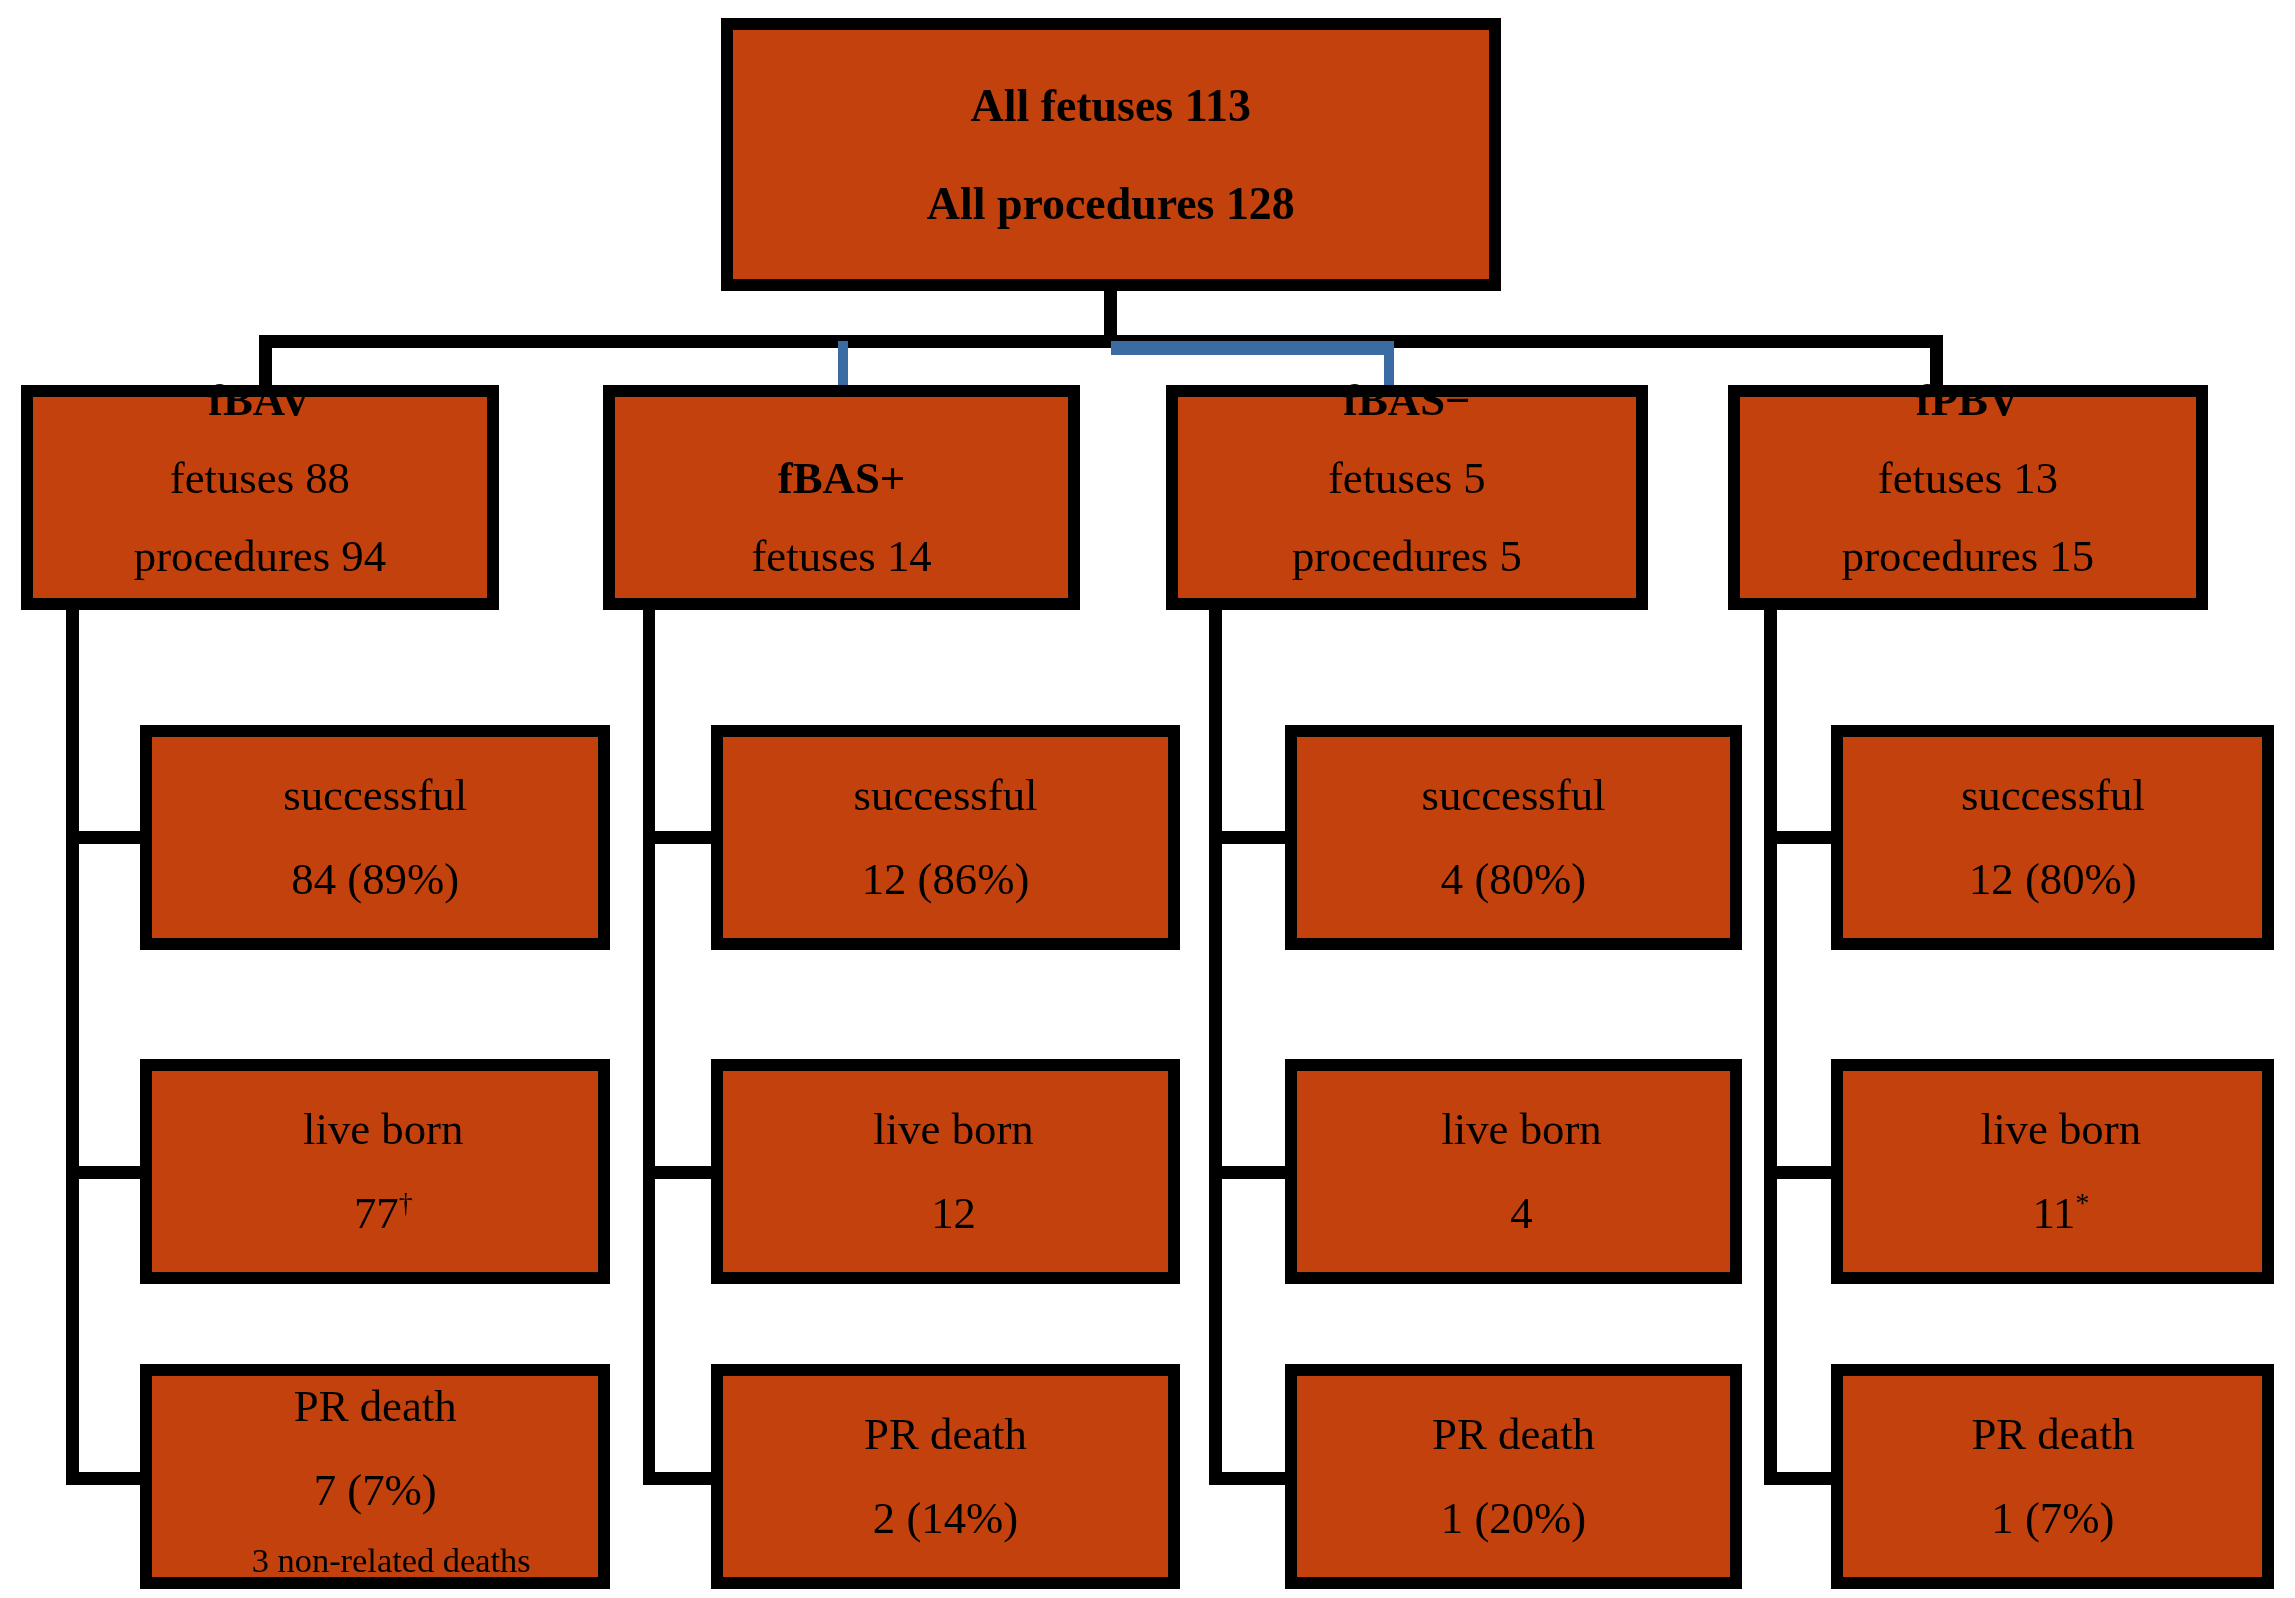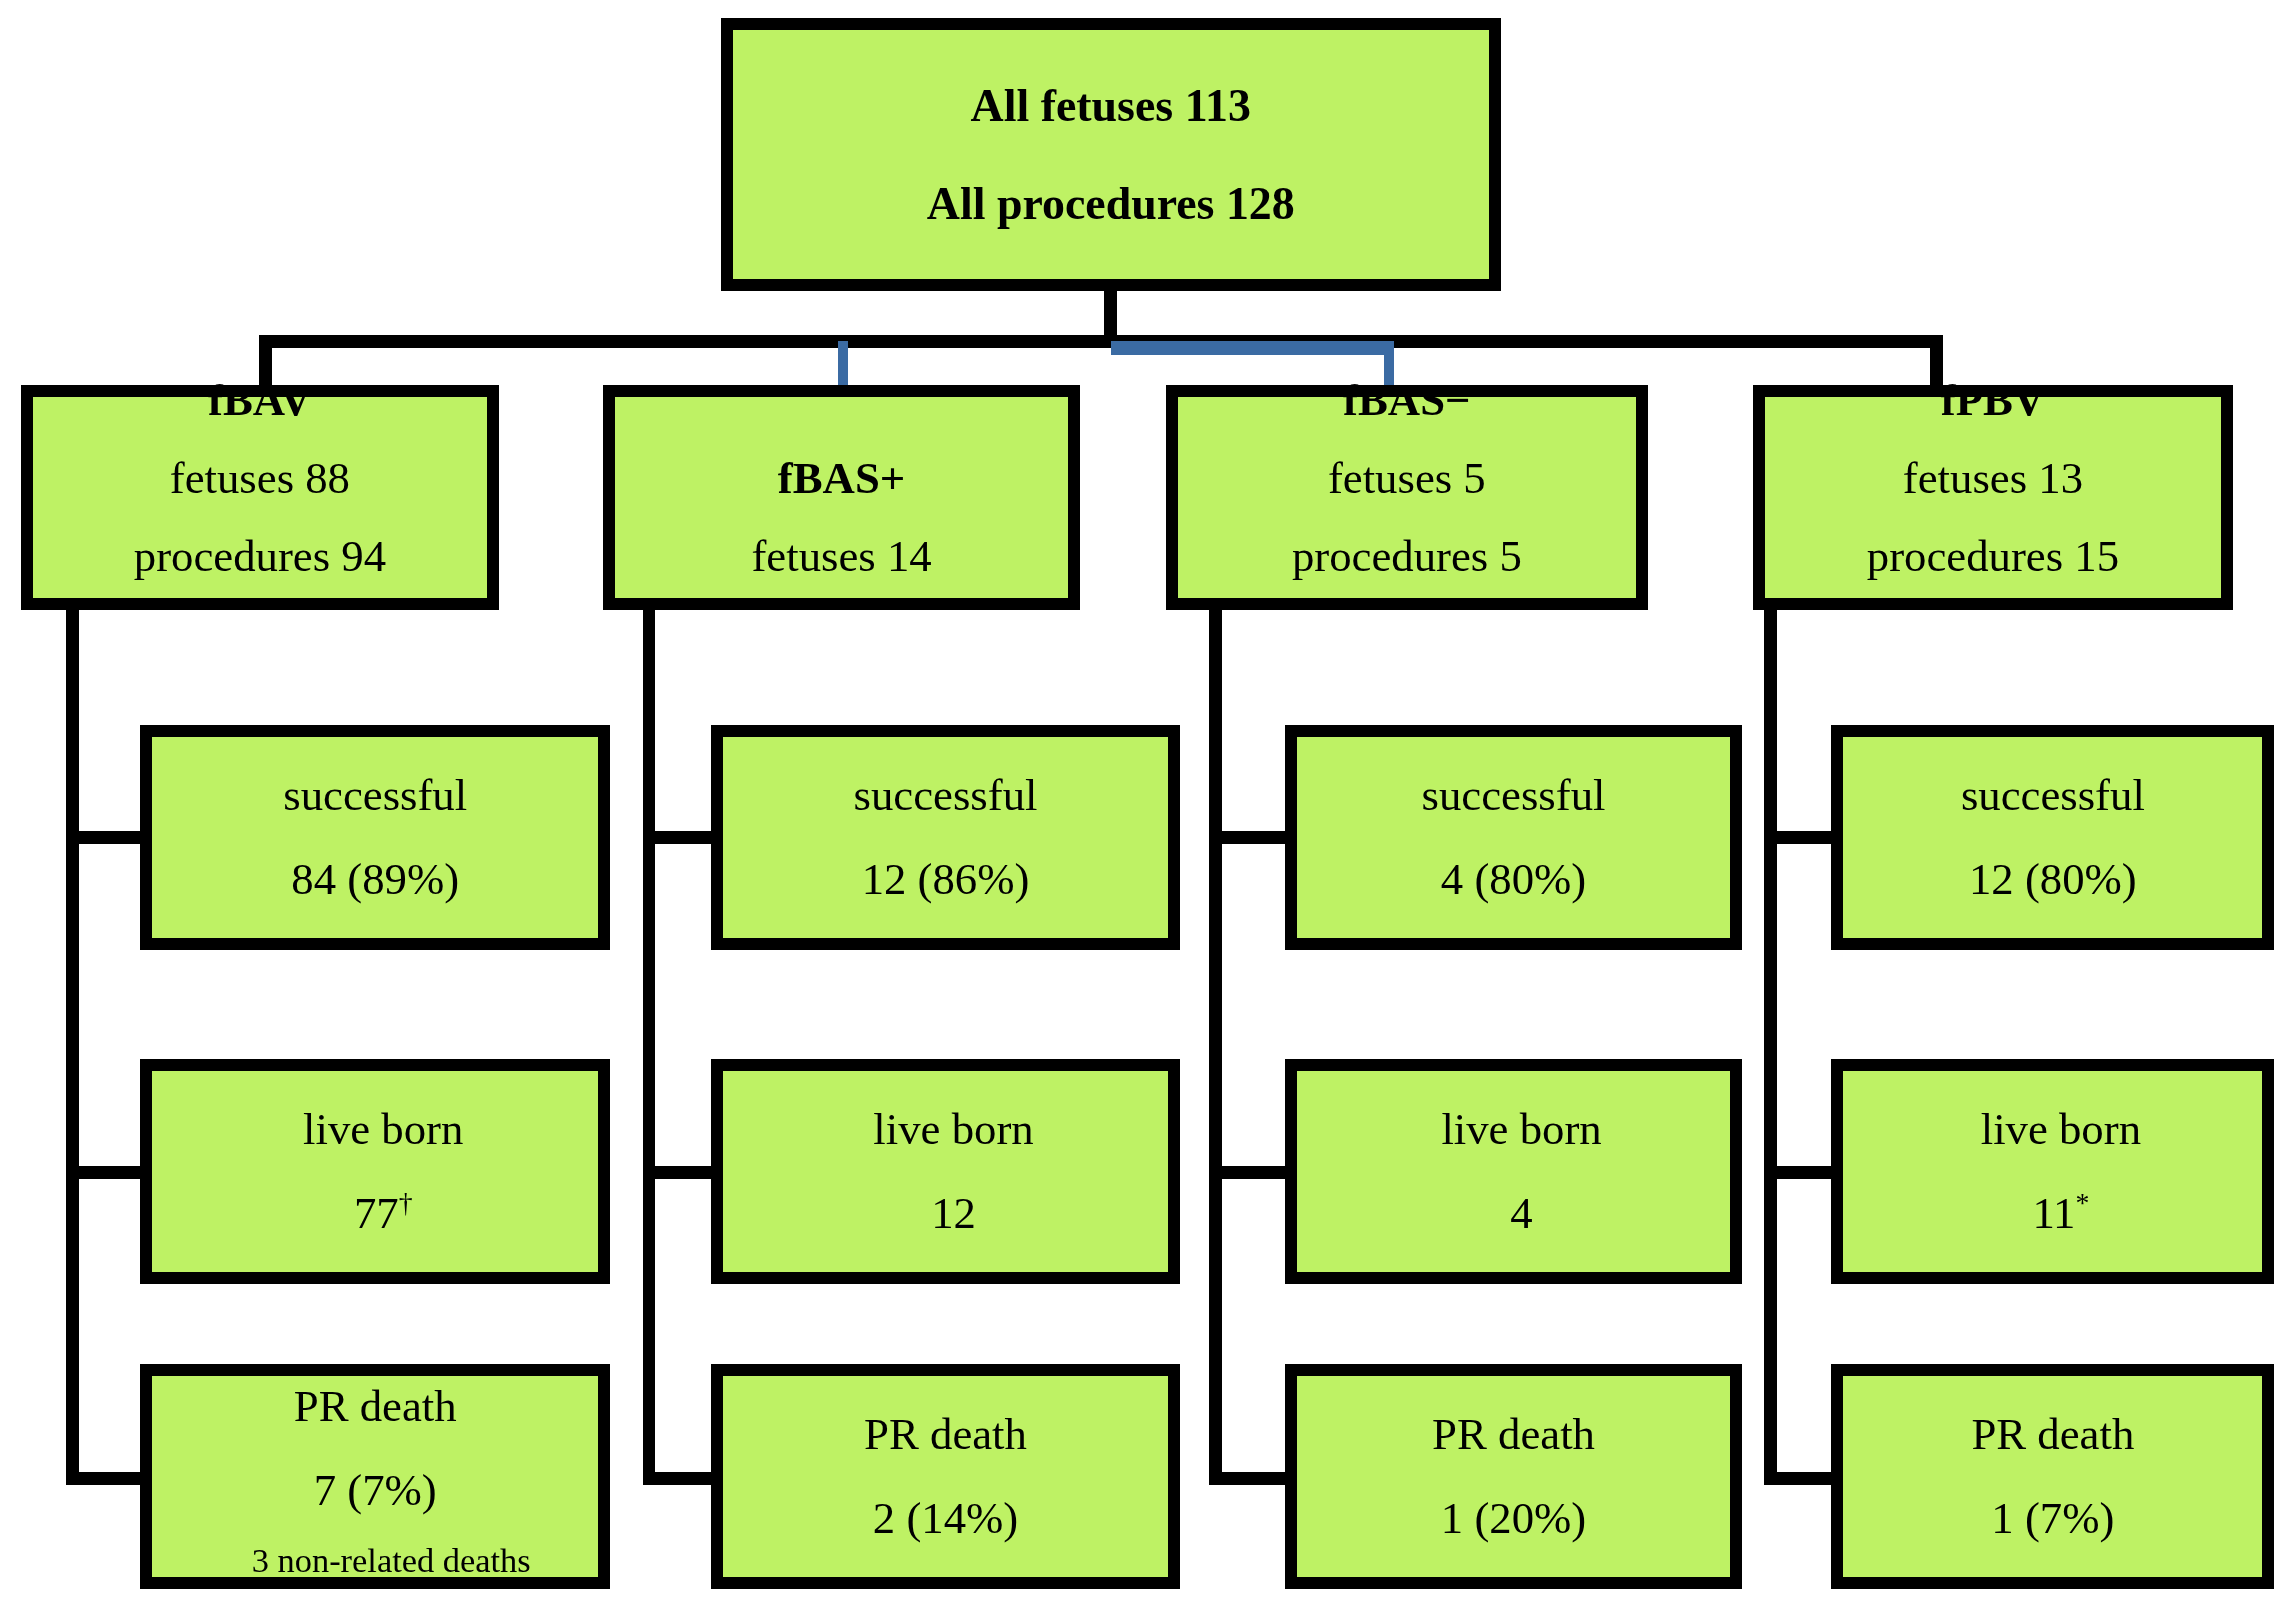--- a/index.html
+++ b/index.html
@@ -9,21 +9,21 @@
     height: 69.62vw;
     background: var(--bg, #ffffff);
     font-family: "Liberation Serif", "DejaVu Serif", serif;
     color: #000;
     overflow: hidden;
   }
   .box {
     position: absolute;
     box-sizing: border-box;
     border: 0.54vw solid var(--line, #000);
-    background: #bef264;
+    background: #c2410c;
     display: flex;
     flex-direction: column;
     align-items: center;
     text-align: center;
   }
   .bl { font-size: 1.95vw; line-height: 3.4vw; white-space: nowrap; }
   .bold { font-weight: 700; }
   .top-box { left: 31.4vw; top: 0.78vw; width: 34vw; height: 11.9vw;
              justify-content: center; gap: 0.5vw; }
   .top-box .bl { font-size: 2vw; line-height: 3.8vw; }
@@ -32,21 +32,21 @@
   .child-box { justify-content: center; gap: 0.25vw; height: 9.8vw; }
   .note { font-size: 1.5vw; line-height: 2.2vw; margin-left: 32px; }
   .note:empty { display: none; }
   sup { font-size: 62%; line-height: 0; }
   sup:empty { display: none; }
 
   
   .b-col1 { left: 0.9vw;  width: 20.85vw; }
   .b-col2 { left: 26.28vw; width: 20.78vw; }
   .b-col3 { left: 50.8vw; width: 21vw; }
-  .b-col4 { left: 75.3vw; width: 20.9vw; margin-left: 25px; }
+  .b-col4 { left: 75.3vw; width: 20.9vw; }
   .c-col1 { left: 6.1vw;  width: 20.5vw; }
   .c-col2 { left: 31vw;   width: 20.4vw; }
   .c-col3 { left: 56vw;   width: 19.9vw; }
   .c-col4 { left: 79.8vw; width: 19.3vw; }
   .row-successful { top: 31.58vw; }
   .row-liveborn   { top: 46.14vw; padding-left: 16px; }
   .row-prdeath    { top: 59.42vw; }
 
   
   .conn { position: absolute; background: var(--line, #000); }

